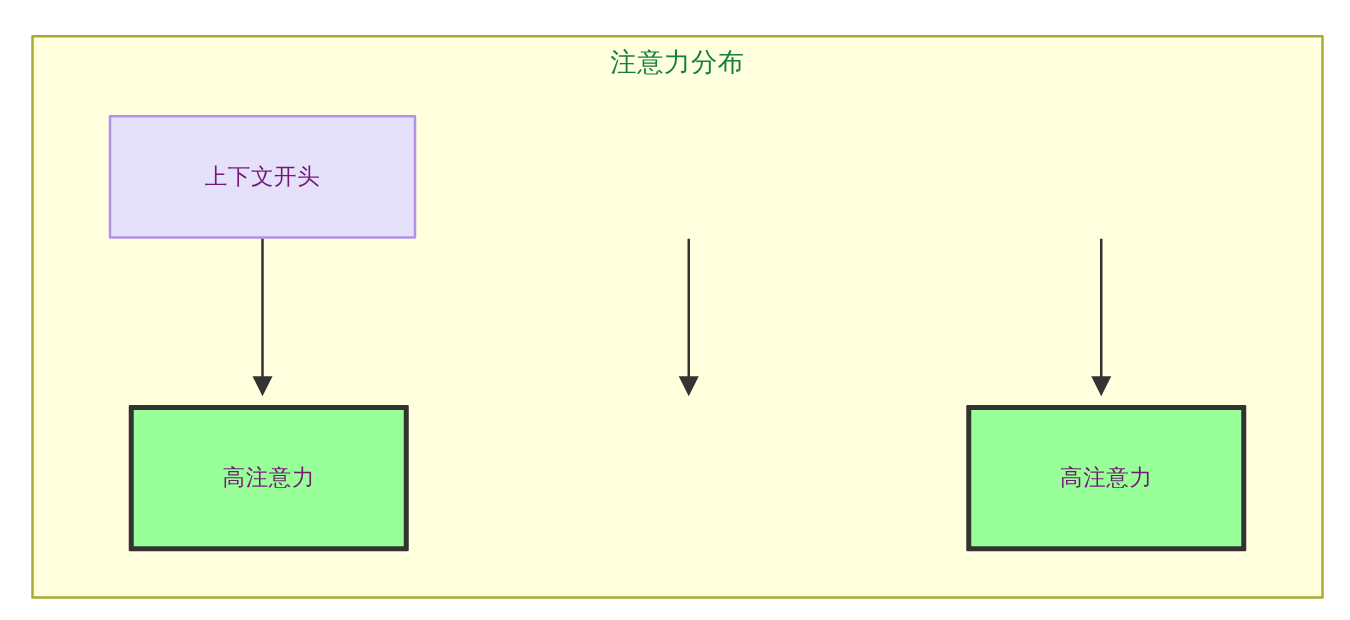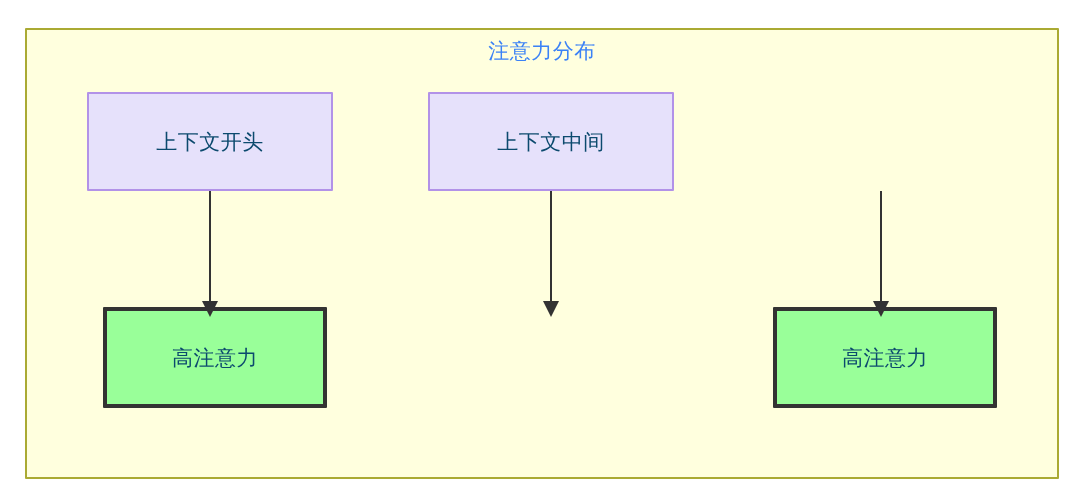--- a/index.html
+++ b/index.html
@@ -31,58 +31,58 @@
     border-radius: 1px;
     box-sizing: border-box;
   }
   .cluster-title {
     position: absolute;
     left: 0;
     top: 6px;
     width: 100%;
     text-align: center;
     font-size: 21px;
-    color: #3b82f6;
+    color: #15803d;
     letter-spacing: 0.5px;
     line-height: 30px;
     white-space: nowrap;
   }
   
   .node {
     position: absolute;
     box-sizing: border-box;
     display: flex;
     align-items: center;
     justify-content: center;
     text-align: center;
   }
   .node-label {
-    font-size: 21px;
-    color: #0c4a6e;
+    font-size: 18px;
+    color: #701a75;
     letter-spacing: 0.5px;
     white-space: nowrap;
     line-height: 1.2;
   }
   
   .node.ctx {
     width: 246px;
     height: 99px;
     top: 92px;
     background: #e6e1fb;
     border: 2px solid #b292e8;
     border-radius: 1px;
   }
   .node.ctx.c0 { left: 87px; }
   .node.ctx.c1 { left: 428px; }
   .node.ctx.c2 { left: 758px; }
   
   .node.att {
     width: 224px;
-    height: 101px;
-    top: 307px;
+    height: 117px;
+    top: 324px;
     border: 4px solid #333333;
     border-radius: 1px;
   }
   .node.att.a0 { left: 103px; background: #99ff99; }
   .node.att.a1 { left: 443px; background: #ff9999; }
   .node.att.a2 { left: 773px; background: #99ff99; }
 
   
   #edges {
     position: absolute;
@@ -107,23 +107,20 @@
 
 <div id="canvas">
 
   <div class="cluster">
     <div class="cluster-title">注意力分布</div>
   </div>
 
   <div class="node ctx c0">
     <span class="node-label">上下文开头</span>
   </div>
-  <div class="node ctx c1">
-    <span class="node-label">上下文中间</span>
-  </div>
 
   <div class="node att a0">
     <span class="node-label">高注意力</span>
   </div>
   <div class="node att a2">
     <span class="node-label">高注意力</span>
   </div>
 
   <svg id="edges" viewBox="0 0 1080 496">
     <g>

